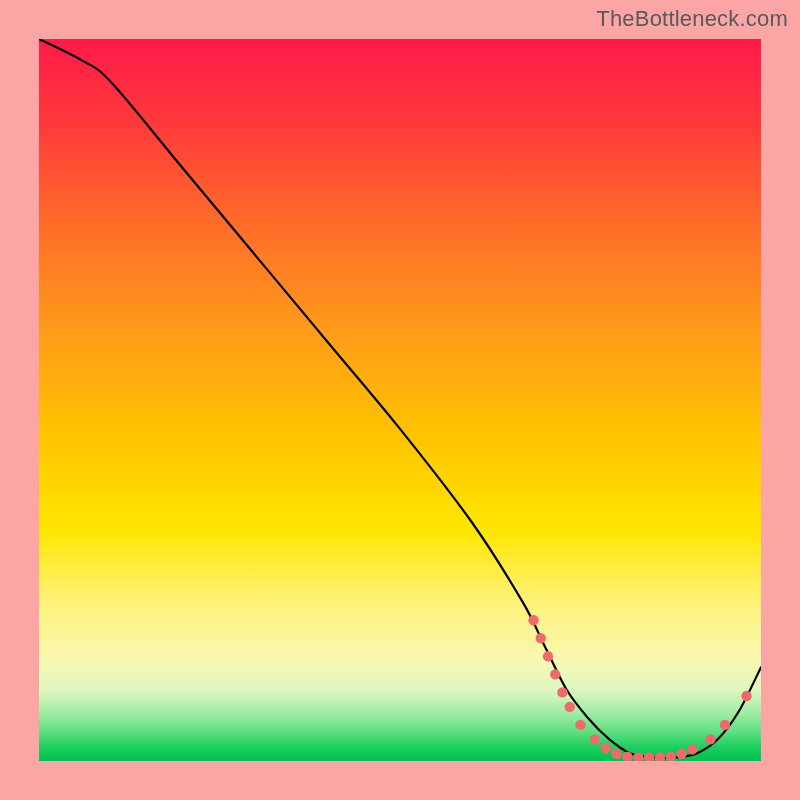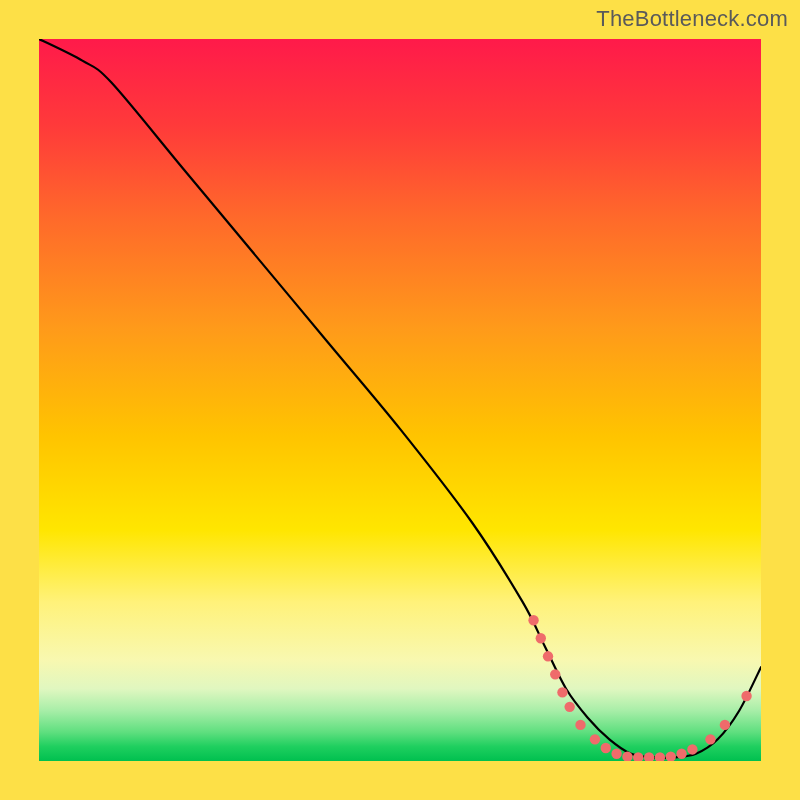--- a/index.html
+++ b/index.html
@@ -9,21 +9,21 @@
     height: 800px;
     background: #000;
     overflow: hidden;
   }
   .frame {
     position: absolute;
     left: 0;
     top: 0;
     width: 800px;
     height: 800px;
-    background: #fde047;
+    background: #fca5a5;
   }
   .plot-area {
     position: absolute;
     left: 39px;
     top: 39px;
     width: 722px;
     height: 722px;
     background: linear-gradient(
       to bottom,
       #ff1a4a 0%,

